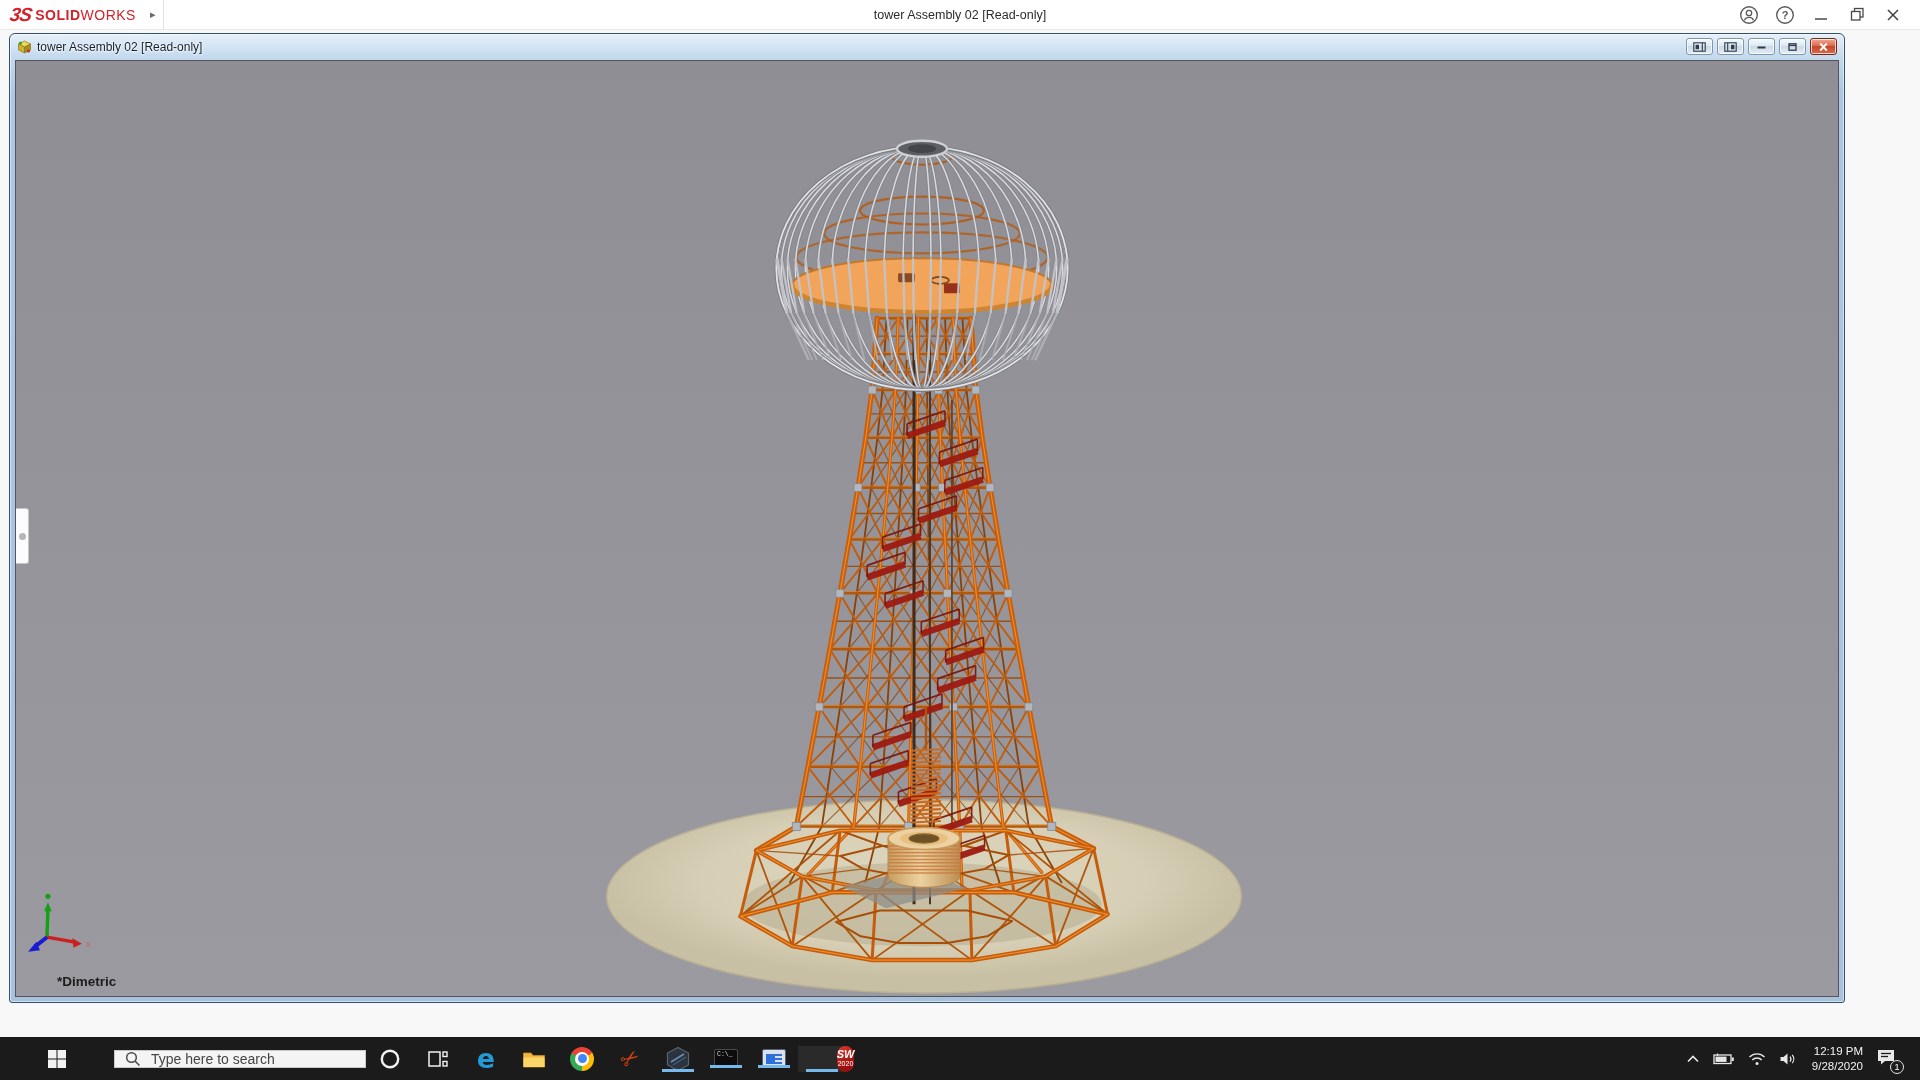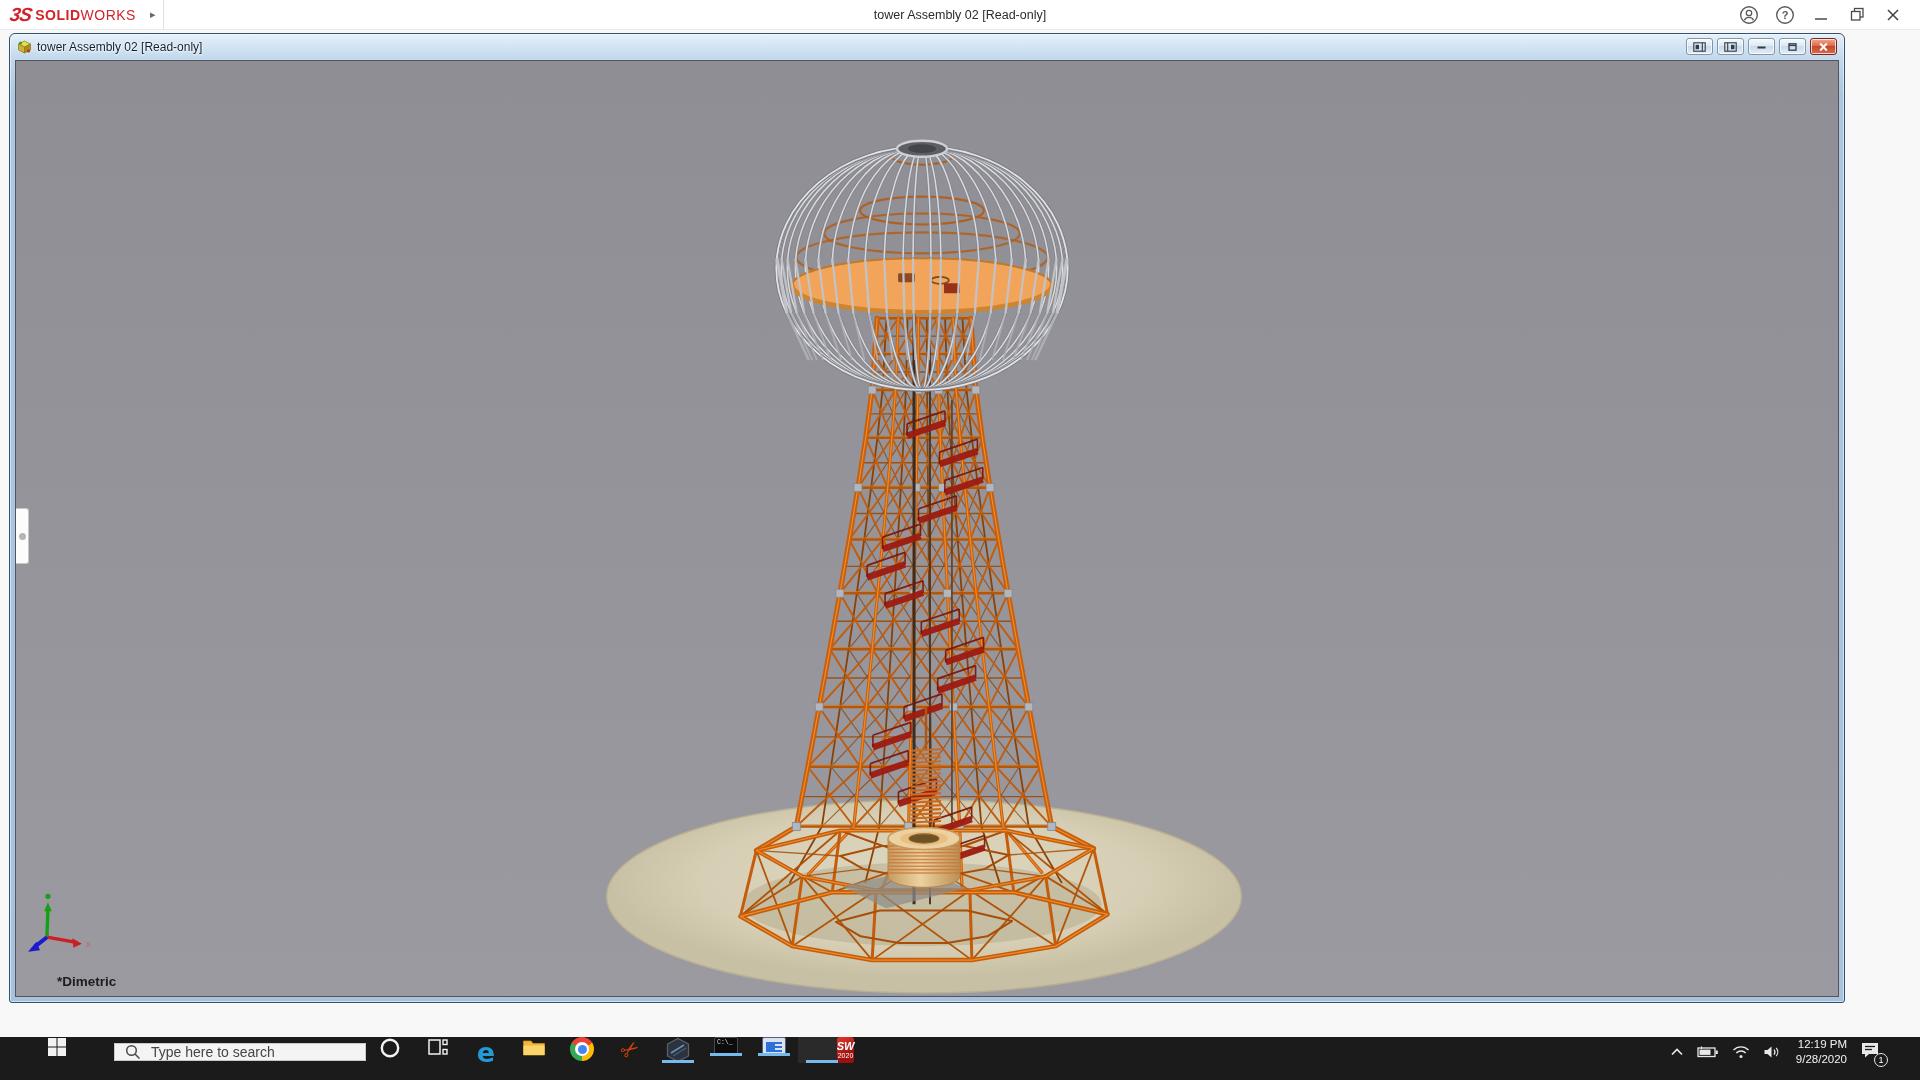--- a/index.html
+++ b/index.html
@@ -45,50 +45,50 @@
   .fm-tab { position:absolute; left:0; top:447px; width:13px; height:56px; background:#fcfcfc;
       border:1px solid #c6c6c6; border-left:none; border-radius:0 3px 3px 0; cursor:pointer; }
   .fm-tab::after { content:""; position:absolute; left:3px; top:24px; width:7px; height:7px;
       border-radius:50%; background:#b5b5b5; }
 
   .view-label { position:absolute; left:9px; bottom:7px; font-size:13.5px; font-weight:bold;
       color:#1d1d1d;margin-left:32px; }
 
   
   .taskbar { position:absolute; left:0; bottom:0; width:1920px; height:43px; background:#1b1b1b;
-      display:flex; align-items:flex-start; }
+      display:flex; align-items:center; }
   .tb-start { width:114px; display:flex; align-items:center; justify-content:center; cursor:pointer; }
   .tb-search { width:252px; margin:6px 0; background:#f4f4f4; border:1px solid #c9c9c9;
       display:flex; align-items:center; padding:0 10px; gap:10px; cursor:text; }
   .tb-search-text { font-size:14px; color:#454545; }
   .tb-icon { width:48px; display:flex; align-items:center; justify-content:center;
       position:relative; cursor:pointer; }
   .tb-icon.open::after { content:""; position:absolute; left:8px; right:8px; bottom:0;
       height:3px; background:#76b9ed; }
   .tb-icon.active { background:#2a2a2a; }
   .chrome-ball { width:24px; height:24px; border-radius:50%;
       background:conic-gradient(from -60deg,#ea4335 0 33.3%,#fbbc05 0 66.6%,#34a853 0 100%);
       position:relative; }
   .chrome-ball::before { content:""; position:absolute; inset:5px; border-radius:50%; background:#fff; }
   .chrome-ball::after { content:""; position:absolute; inset:7.5px; border-radius:50%; background:#4285f4; }
   .edge-e { font-size:27px; font-weight:bold; color:#2399d6; font-family:"DejaVu Sans",sans-serif; }
   .scissors { font-size:22px; color:#d14009; transform:rotate(-35deg); }
   .sw-cube { width:26px; height:26px; background:linear-gradient(150deg,#e03a30,#9c100e 70%);
-      border-radius:3px; display:flex; flex-direction:column; align-items:center; justify-content:center;margin-left:47px; }
+      border-radius:10px; display:flex; flex-direction:column; align-items:center; justify-content:center;margin-left:47px; }
   .sw-cube .sw { color:#fff; font-weight:bold; font-size:11px; line-height:11px; font-style:italic; }
   .sw-cube .yr { color:#fff; font-size:7px; line-height:8px; }
   .cmd-box { width:24px; height:19px; background:#0c0c0c; border:1px solid #4a4a4a;
       border-radius:2px; font-size:6.5px; color:#ddd; padding:1px 2px; font-family:"Liberation Mono",monospace; }
   .bluewin { width:24px; height:19px; background:#d9e2ee; border:1px solid #55617a; border-radius:2px;
       position:relative; }
   .bluewin::before { content:""; position:absolute; left:3px; top:4px; width:9px; height:10px; background:#2f6fd8; }
   .bluewin::after { content:""; position:absolute; right:3px; top:4px; width:7px; height:2px;
       background:#2f6fd8; box-shadow:0 4px 0 #2f6fd8, 0 8px 0 #2f6fd8; }
 
-  .tb-tray { margin-left:auto; display:flex; align-items:center; gap:9px; padding-right:20px; }
+  .tb-tray { margin-left:auto; display:flex; align-items:center; gap:9px; padding-right:4px; }
   .tray-item { display:flex; align-items:center; justify-content:center; cursor:pointer; padding:2px; }
   .tray-clock { text-align:right; color:#f2f2f2; font-size:11.5px; line-height:1.3; cursor:pointer;
       padding:0 4px; }
   .action-wrap { position:relative; cursor:pointer; padding-right:6px; }
   .badge { position:absolute; right:-2px; bottom:-4px; width:14px; height:14px; border-radius:50%;
       background:#1b1b1b; border:1px solid #e6e6e6; color:#fff; font-size:9px; display:flex;
       align-items:center; justify-content:center; }
   .show-desktop { width:5px; border-left:1px solid #4d4d4d; cursor:pointer; }
 </style>
 </head>

